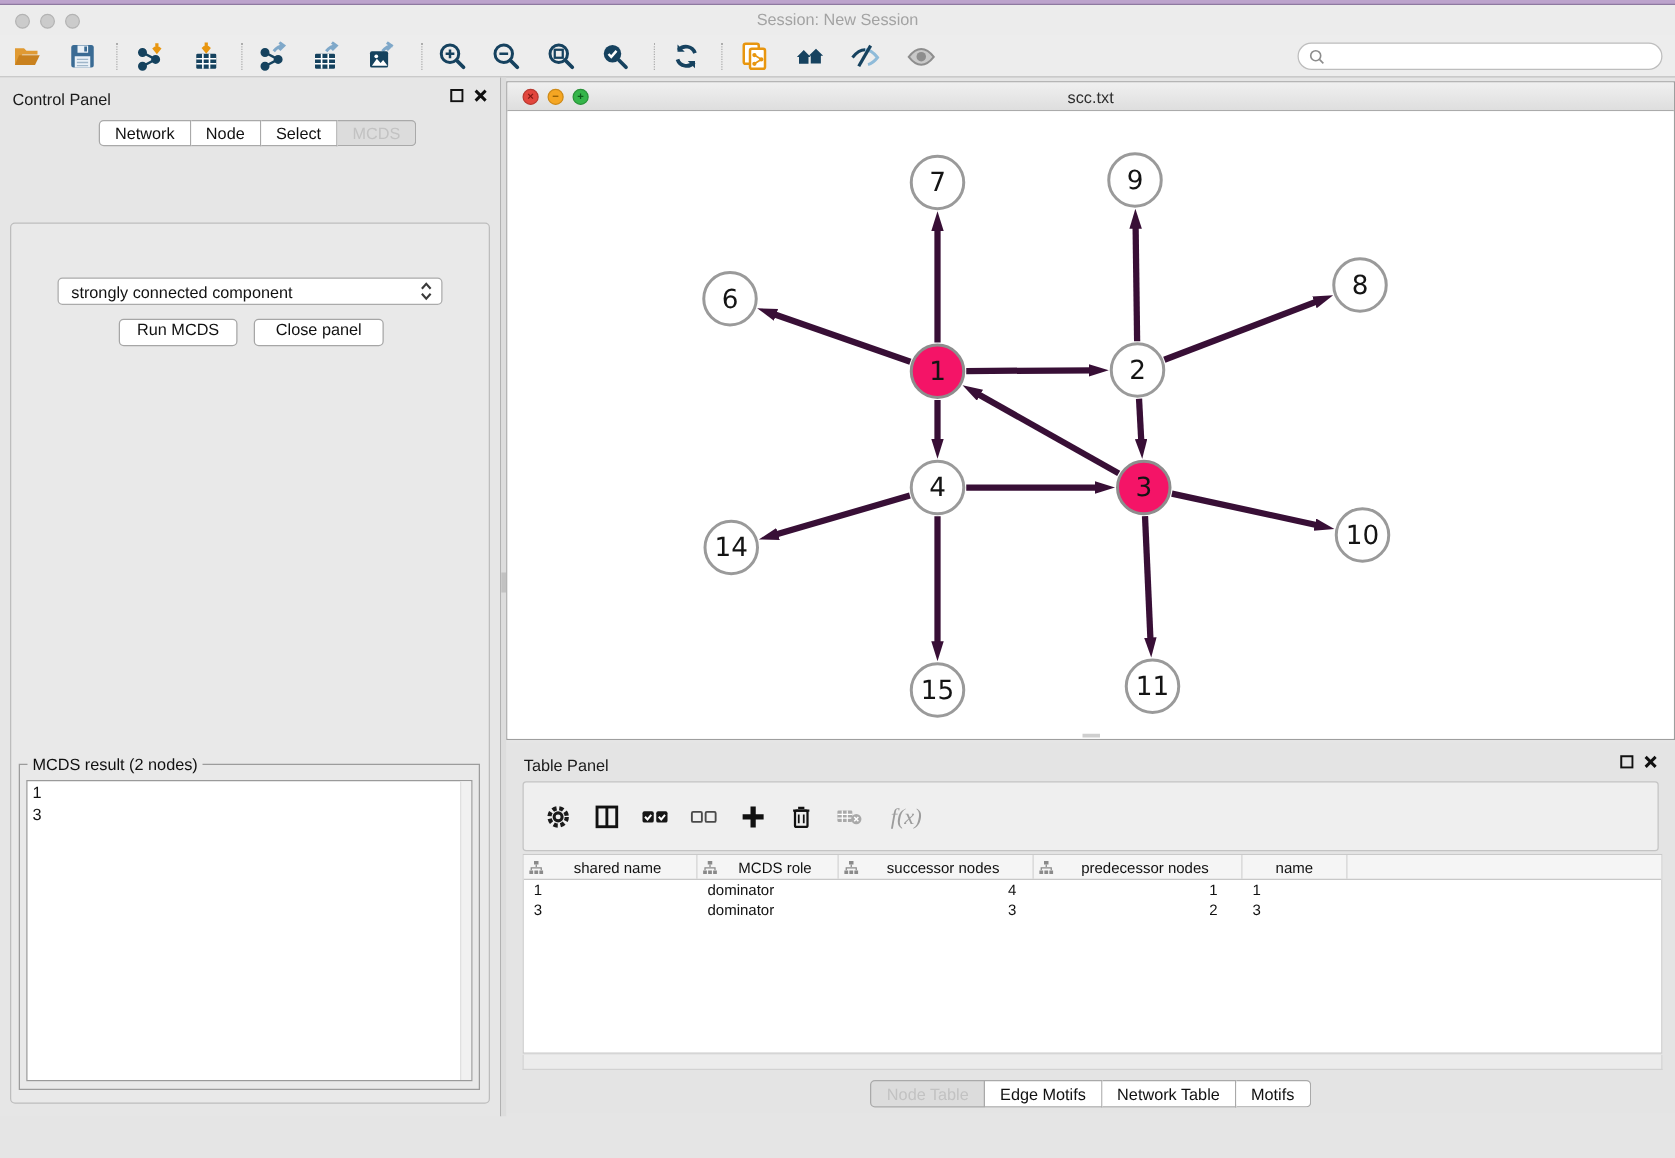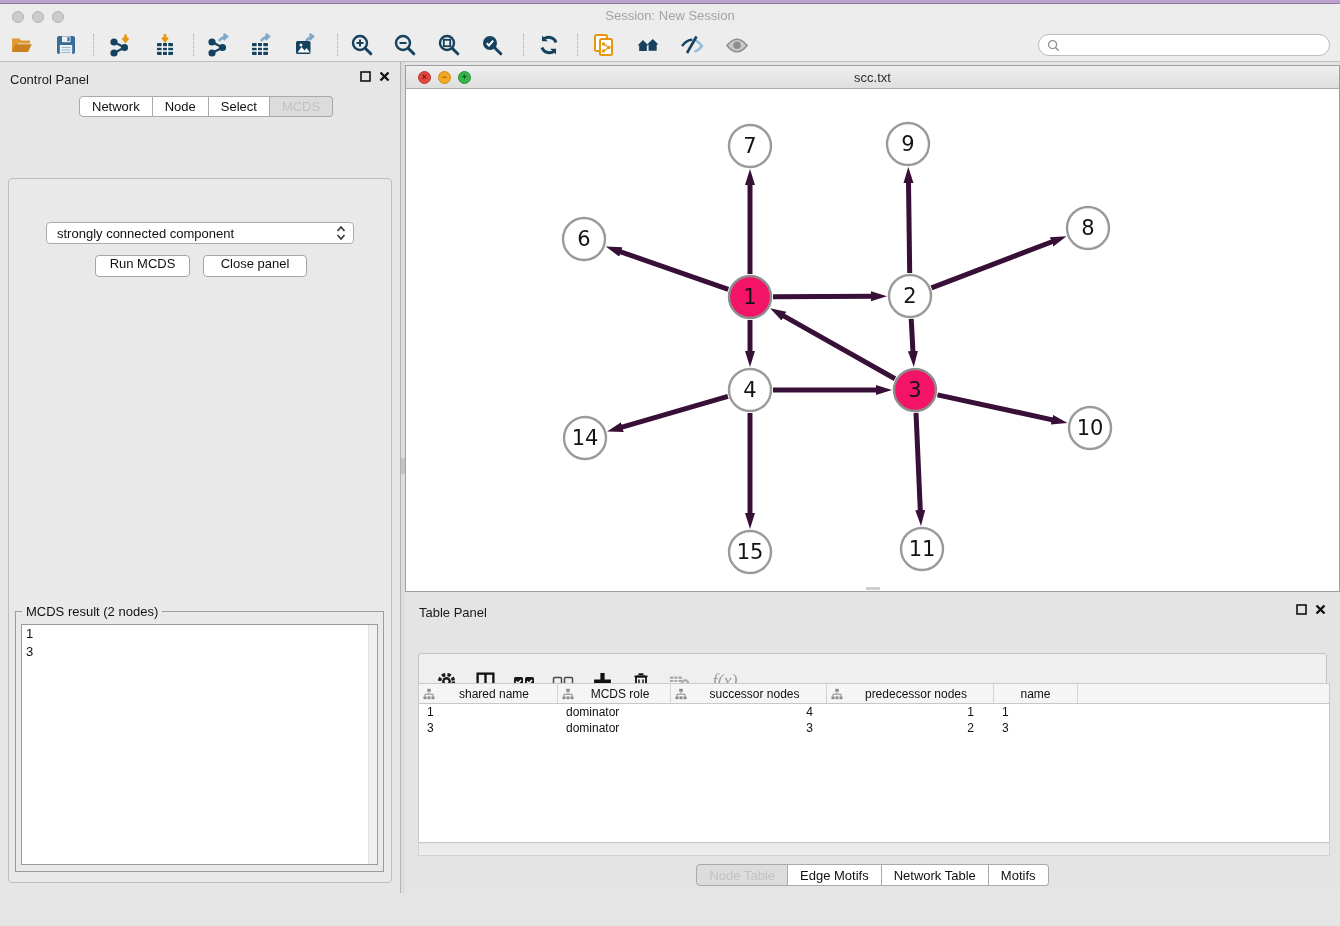--- a/index.html
+++ b/index.html
@@ -46,21 +46,21 @@
   .net-title { position:absolute; left:0; right:0; top:4px; text-align:center; font-size:13px; color:#2E2E2E; }
   .light { position:absolute; top:5px; width:13px; height:13px; border-radius:50%; display:flex; align-items:center; justify-content:center; font-size:9px; font-weight:bold; line-height:1; }
   .light.red { background:#E2463D; border:1px solid #B93A31; color:#7E1712; }
   .light.yellow { background:#F5A623; border:1px solid #CE8A18; color:#8E5B00; }
   .light.green { background:#35B54A; border:1px solid #2A9239; color:#0E5C1C; }
   .net-canvas { position:absolute; left:0; top:23px; width:933px; height:502px; background:#FFF; }
   .net-nub { position:absolute; left:460px; bottom:1px; width:14px; height:3px; background:#CFCFCF; }
 
   
   .table-panel { position:absolute; left:405px; top:595px; width:935px; height:295px; background:#E4E4E4; }
-  .tp-toolbar { position:absolute; left:13px; right:13px; top:30px; height:56px; background:#EFEFEF; border:1px solid #C4C4C4; border-radius:3px; display:flex; align-items:center; gap:17px; padding-left:16px;margin-top:28px; }
+  .tp-toolbar { position:absolute; left:13px; right:13px; top:30px; height:56px; background:#EFEFEF; border:1px solid #C4C4C4; border-radius:3px; display:flex; align-items:center; gap:17px; padding-left:16px; }
   .tp-icon { width:22px; height:22px; display:flex; align-items:center; justify-content:center; }
   .fx-label { font-family:"Liberation Serif","DejaVu Serif",serif; font-style:italic; font-size:18px; color:#9C9C9C; }
   .table { position:absolute; left:13px; right:10px; top:78px; bottom:47px; background:#FFF; border:1px solid #C9C9C9;margin-top:10px; }
   .thead { display:grid; grid-template-columns:139px 113px 156px 167px 84px 1fr; height:20px; background:#F5F5F5; border-bottom:1px solid #C8C8C8; }
   .th { display:flex; align-items:center; font-size:12px; color:#111; border-right:1px solid #D3D3D3; padding:0 4px; }
   .th .th-label { flex:1; text-align:center; }
   .th.noicon .th-label { text-align:center; }
   .trow { display:grid; grid-template-columns:139px 113px 156px 167px 84px 1fr; height:16px; font-size:12px; color:#111; }
   .td { display:flex; align-items:center; padding:0 8px; }
   .td.right { justify-content:flex-end; padding-right:14px; }

